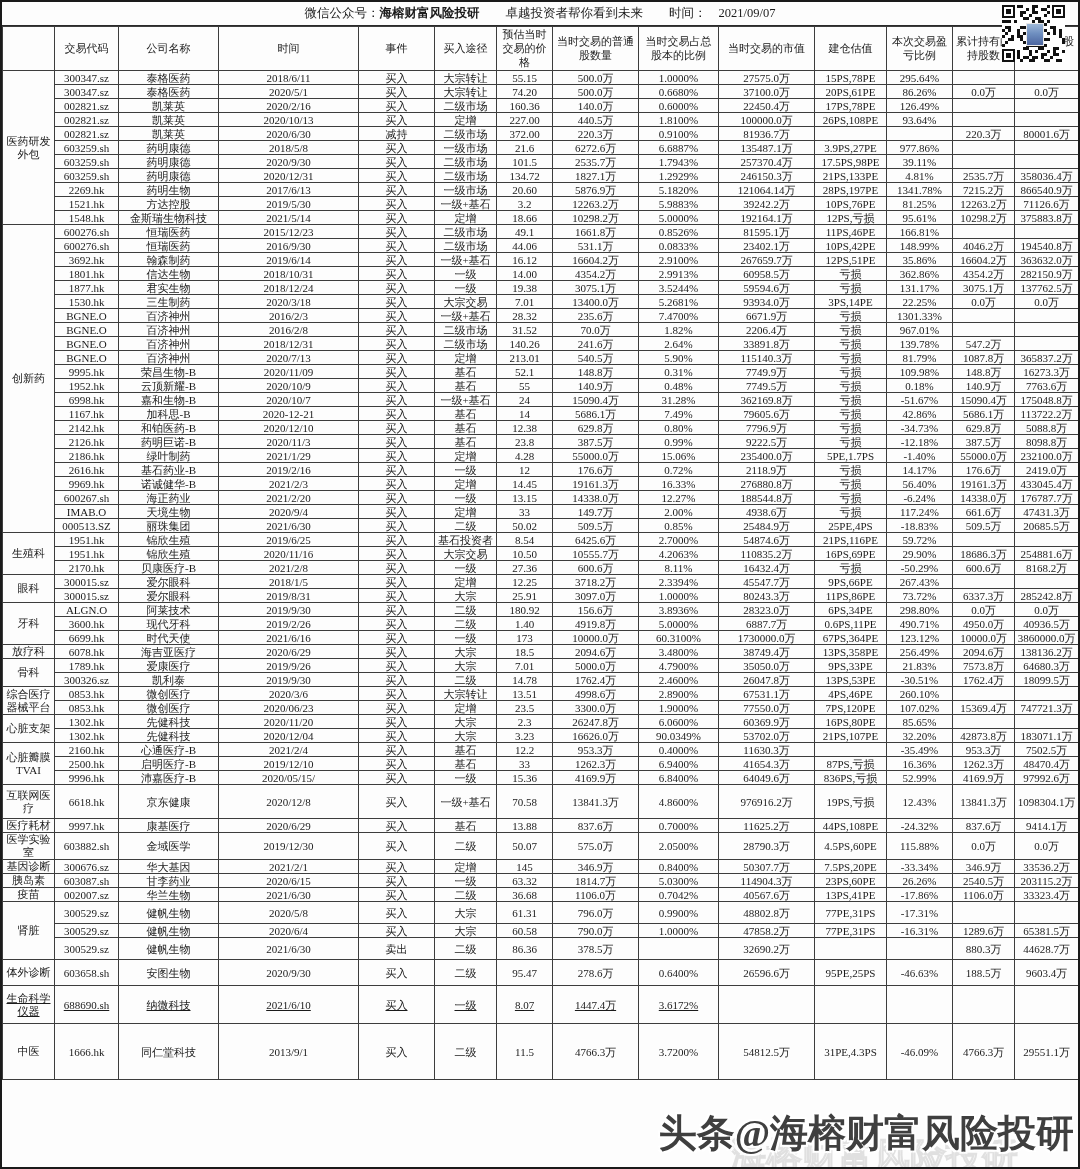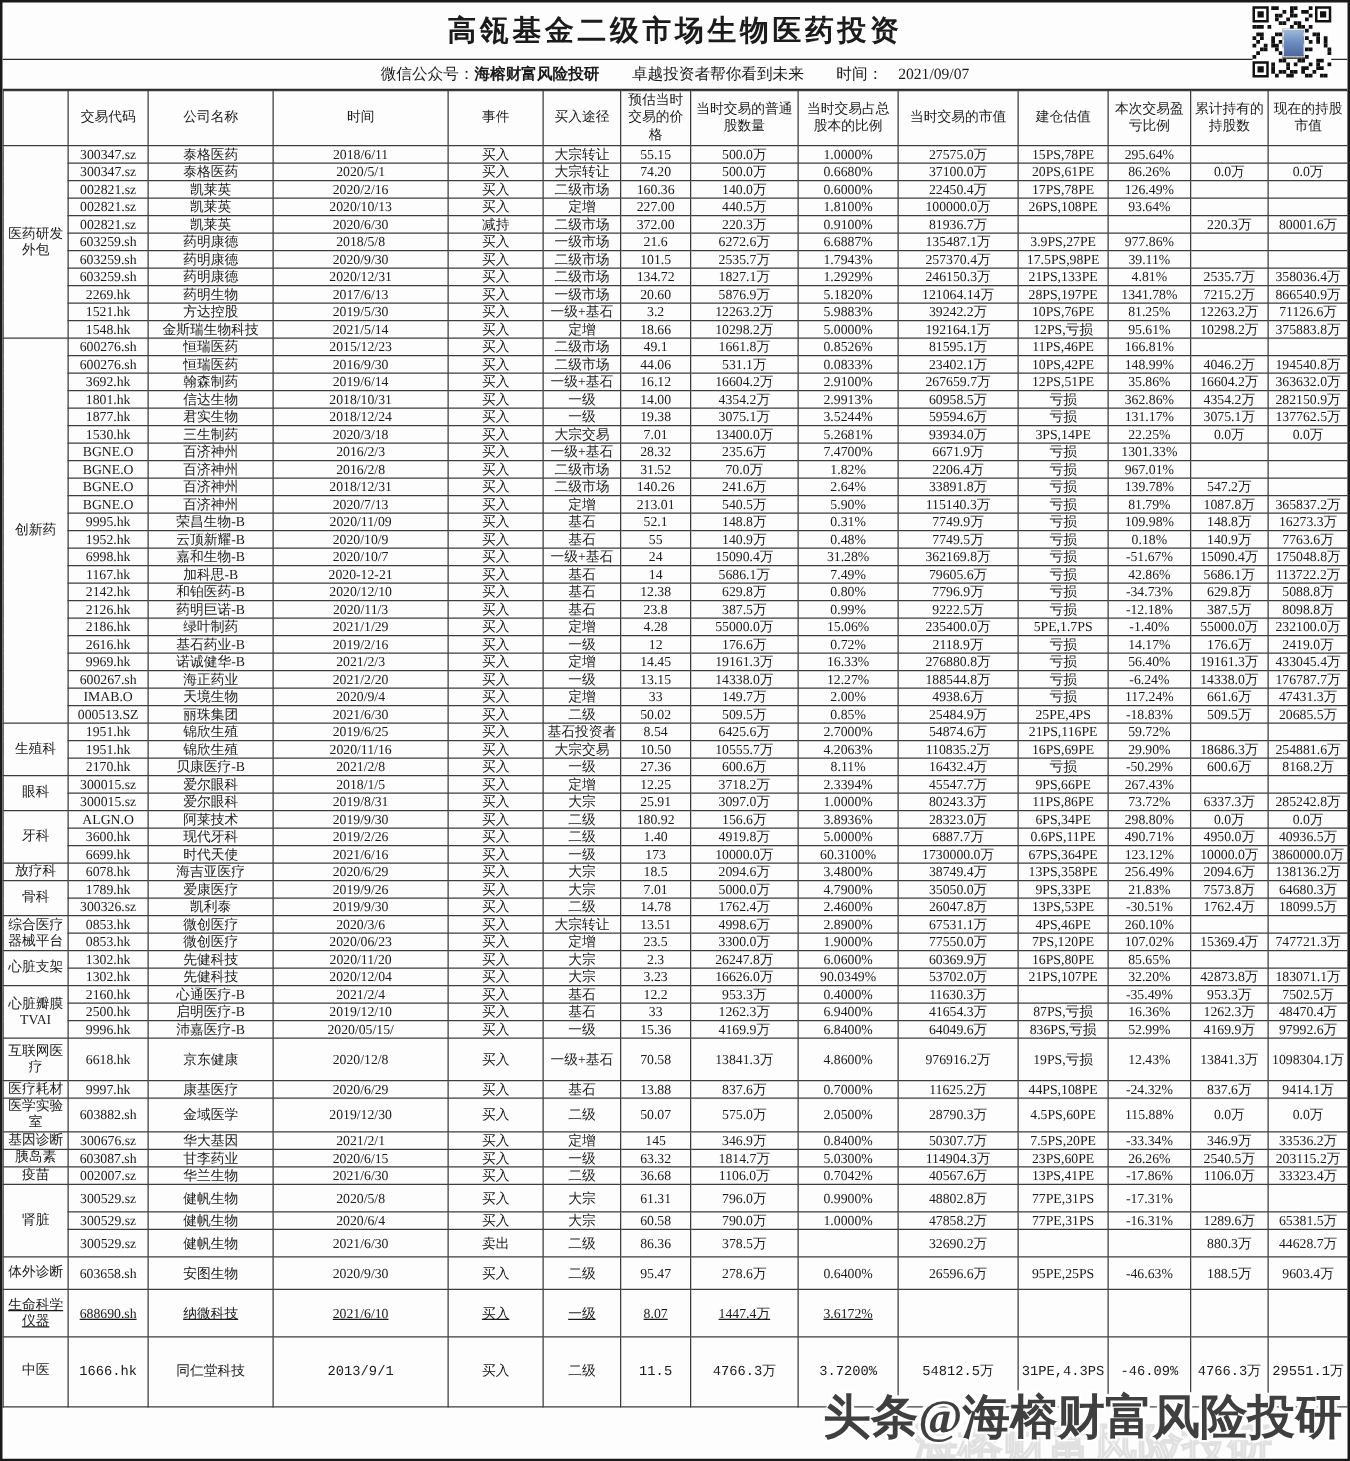--- a/index.html
+++ b/index.html
@@ -113,23 +113,20 @@
     opacity:.55;
     white-space:nowrap;
     z-index:4;
   }
 </style>
 </head>
 <body>
 
 <div class="sheet">
 
-  <div class="title-row">
-    <h1>高瓴基金二级市场生物医药投资</h1>
-  </div>
 
   <div class="subtitle-row">
     <span>微信公众号：</span>
       <span class="bold">海榕财富风险投研</span>
       <span class="gap"></span>
       <span>卓越投资者帮你看到未来</span>
       <span class="gap"></span>
       <span>时间：</span>
       <span class="gap-s"></span>
       <span>2021/09/07</span>
@@ -1113,21 +1110,21 @@
           <td>一级</td>
           <td>8.07</td>
           <td>1447.4万</td>
           <td>3.6172%</td>
           <td></td>
           <td></td>
           <td></td>
           <td></td>
           <td></td>
         </tr>
-        <tr style="height: 56px; font-family: Liberation Mono, monospace;">
+        <tr style="height: 56px;">
           <td class="cat" rowspan="1">中医</td>
           <td>1666.hk</td>
           <td>同仁堂科技</td>
           <td>2013/9/1</td>
           <td>买入</td>
           <td>二级</td>
           <td>11.5</td>
           <td>4766.3万</td>
           <td>3.7200%</td>
           <td>54812.5万</td>

